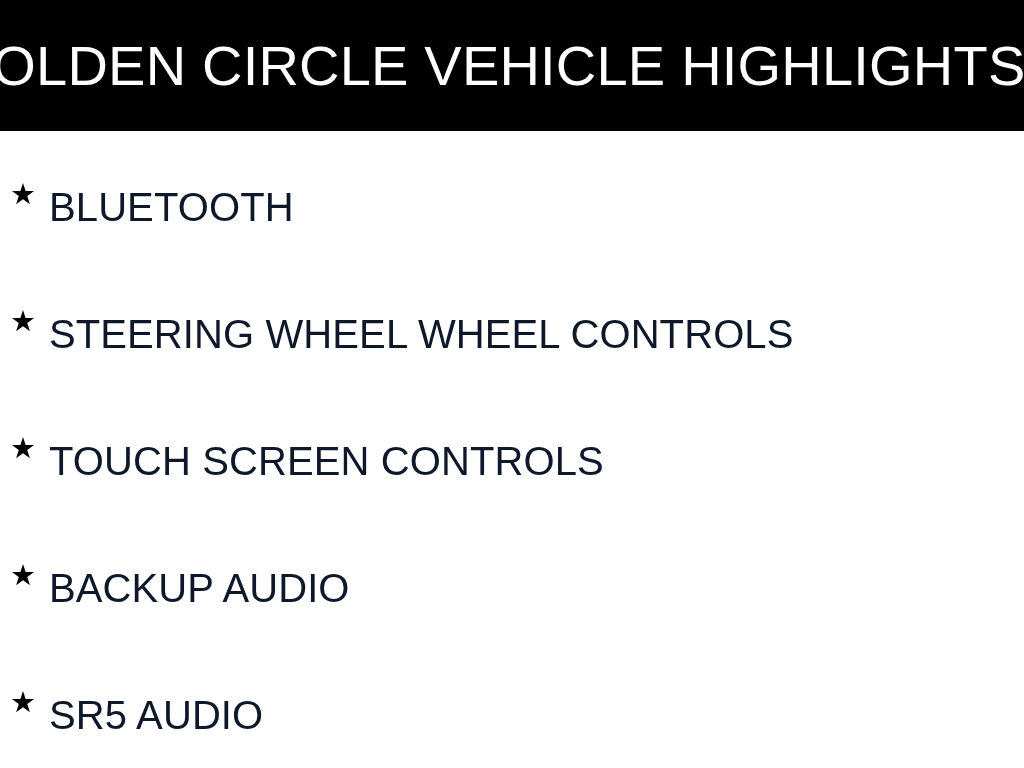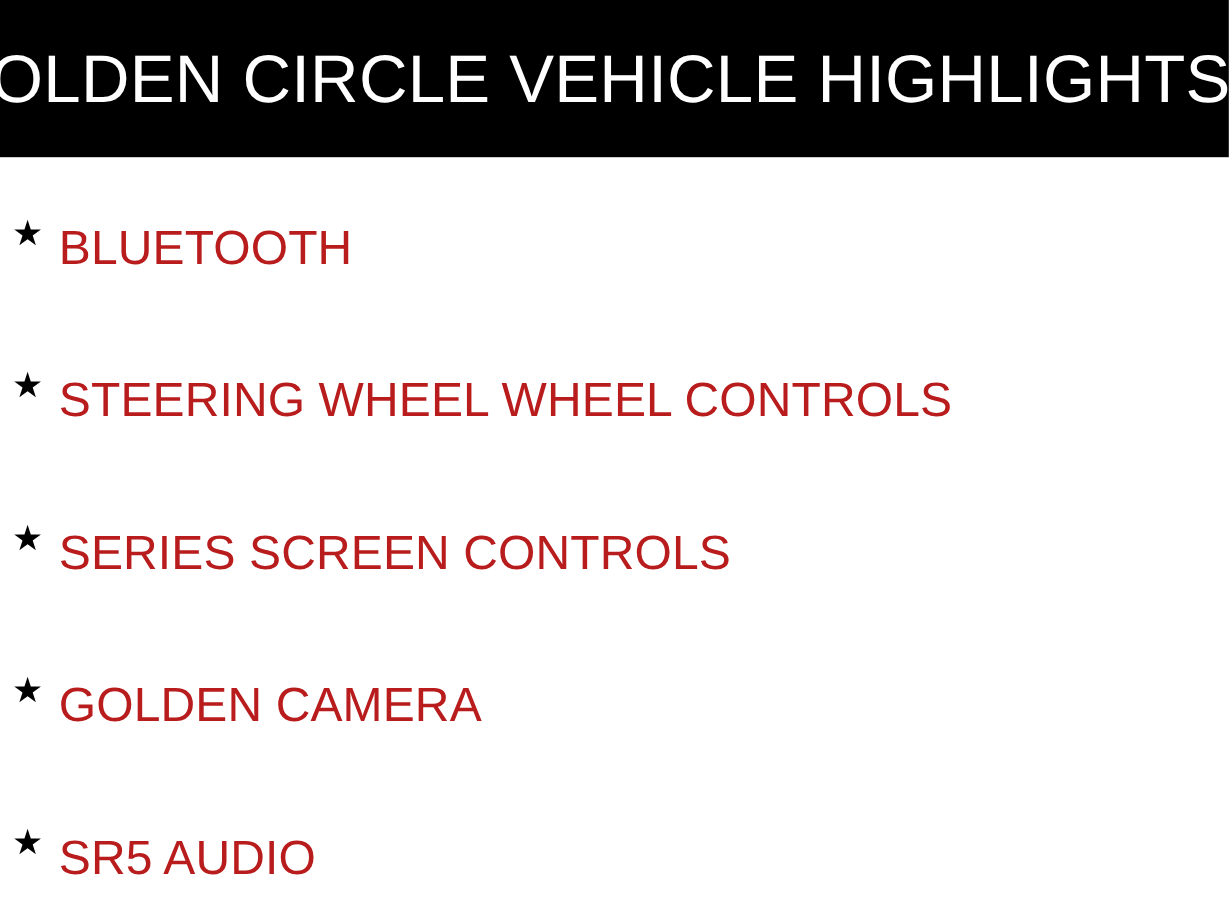--- a/index.html
+++ b/index.html
@@ -89,21 +89,21 @@
     color: #000000;
     font-family: "DejaVu Sans", sans-serif;
     font-size: 29px;
     line-height: 1;
     text-align: left;
     user-select: none;
   }
 
   .highlight-label {
     flex: 0 0 auto;
-    color: #b91c1c;
+    color: #0f172a;
     font-family: "Liberation Sans", sans-serif;
     font-size: 40px;
     font-weight: 400;
     line-height: 1;
     letter-spacing: 0.1px;
     white-space: nowrap;
     margin-top: 25px;
   }
 </style>
 </head>
@@ -122,26 +122,26 @@
       <span class="highlight-label">BLUETOOTH</span>
     </li>
 
     <li class="highlight-item row-1">
       <span class="bullet-star">★</span>
       <span class="highlight-label">STEERING WHEEL WHEEL CONTROLS</span>
     </li>
 
     <li class="highlight-item row-2">
       <span class="bullet-star">★</span>
-      <span class="highlight-label">SERIES SCREEN CONTROLS</span>
+      <span class="highlight-label">TOUCH SCREEN CONTROLS</span>
     </li>
 
     <li class="highlight-item row-3">
       <span class="bullet-star">★</span>
-      <span class="highlight-label">GOLDEN CAMERA</span>
+      <span class="highlight-label">BACKUP AUDIO</span>
     </li>
 
     <li class="highlight-item row-4">
       <span class="bullet-star">★</span>
       <span class="highlight-label">SR5 AUDIO</span>
     </li>
 
   </ul>
 
 </div>

